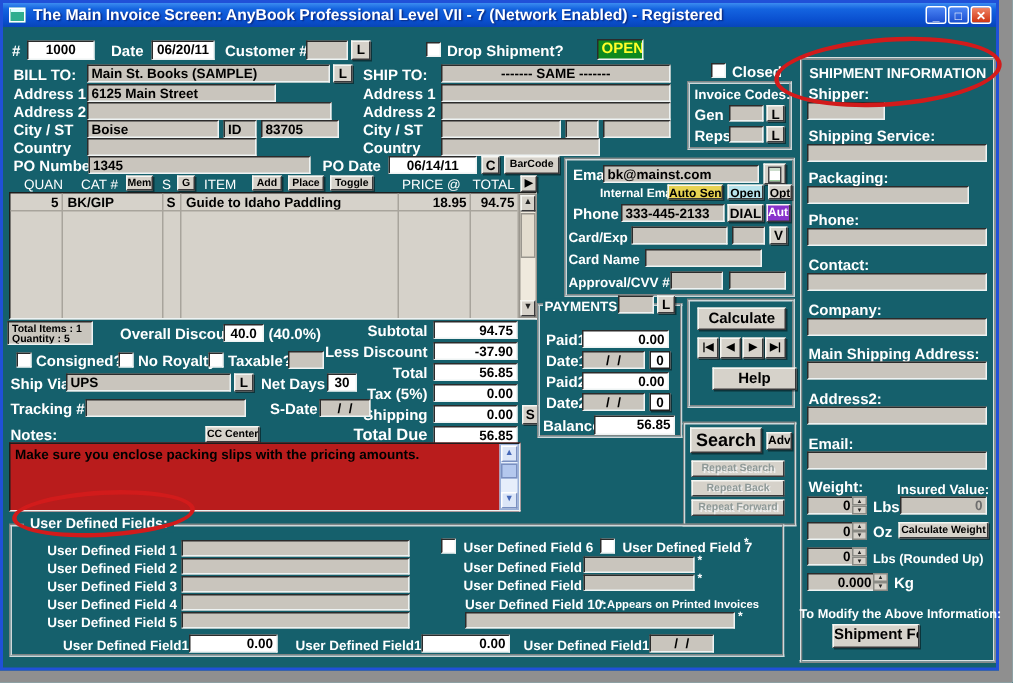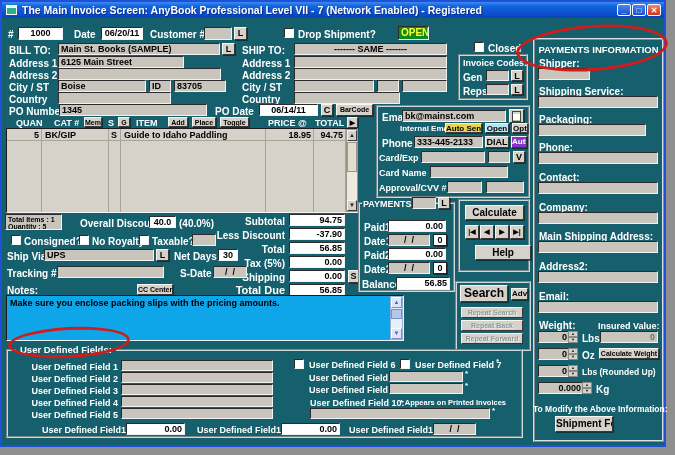--- a/index.html
+++ b/index.html
@@ -17,21 +17,21 @@
   .f{position:absolute;height:12px;background:#c9c5bd;border:1px solid;border-color:#2b2b2b #eef3f3 #eef3f3 #2b2b2b;font-size:9px;font-weight:bold;color:#000;line-height:10px;padding:0 2px;white-space:nowrap;overflow:hidden}
   .fw{background:#fff}
   .fd{color:#6e6e6e}
   .ra{text-align:right}.ctr{text-align:center}.pre{white-space:pre}
   .btn{position:absolute;height:13px;background:#d6d2ca;border:1px solid;border-color:#f6f6f2 #38383a #38383a #f6f6f2;box-shadow:1px 1px 0 rgba(0,0,0,.45);color:#000;font-weight:bold;font-size:9px;text-align:center;line-height:11px;white-space:nowrap;cursor:pointer;overflow:hidden}
   .btn7{font-size:7px;line-height:9px}.btn8{font-size:8px;line-height:9px}
   .btn.dis{color:#8f9a98;text-shadow:1px 1px 0 #eee;box-shadow:none}
   .panel{position:absolute;border:2px groove #cfd8da}
   .cb{position:absolute;width:10px;height:10px;background:#fff;border:1px solid;border-color:#2b2b2b #eef3f3 #eef3f3 #2b2b2b}
   .ell{position:absolute;border:3px solid #d21b1b;border-radius:50%;pointer-events:none}
-  .gridhead{position:absolute;color:#fff;font-weight:bold;font-size:9px;white-space:nowrap}
+  .gridhead{position:absolute;color:#fff;font-weight:normal;font-size:9px;white-space:nowrap}
   #gridbox{position:absolute;left:4px;top:126px;width:352px;height:85px;background:#d6d2ca;border:1px solid;border-color:#1d1d1d #eef3f3 #eef3f3 #1d1d1d}
   .gcell{position:absolute;font-size:9px;font-weight:bold;color:#000;line-height:11px;white-space:nowrap}
   .gsep{position:absolute;top:0;bottom:0;width:1px;background:#a8a49c}
   .sb{position:absolute;background:#efe9dd;border:1px solid #9a968e}
   .sbtn{position:absolute;left:0;right:0;height:11px;background:#d6d2ca;border:1px solid;border-color:#f6f6f2 #38383a #38383a #f6f6f2;font-size:6px;text-align:center;line-height:9px;color:#222}
   .sthumb{position:absolute;left:0;right:0;background:#e4ddcf;border:1px solid #9a968e}
   .spin{position:absolute;height:12px;background:#c9c5bd;border:1px solid;border-color:#2b2b2b #eef3f3 #eef3f3 #2b2b2b}
   .sv{position:absolute;left:0;right:10px;top:0;bottom:0;text-align:right;font-size:9px;font-weight:bold;line-height:10px;color:#000}
   .sa{position:absolute;right:-1px;width:10px;height:6px;background:#d6d2ca;border:1px solid #8a8a84;font-size:4px;line-height:4px;text-align:center;color:#222}
   .sa.up{top:-1px}.sa.dn{bottom:-1px}
@@ -177,21 +177,21 @@
   <div class="btn" style="left:154px;top:247px;width:13px;height:12px">L</div>
   <div class="lbl" style="left:172px;top:249px">Net Days</div>
   <div class="f fw ctr" style="left:216px;top:247px;width:20px">30</div>
   <div class="lbl" style="left:5px;top:266px">Tracking #</div>
   <div class="f" style="left:55px;top:264px;width:107px"></div>
   <div class="lbl" style="left:178px;top:266px">S-Date</div>
   <div class="f ctr pre" style="left:211px;top:264px;width:34px"> /  / </div>
 
   <div class="lbl" style="left:5px;top:283px">Notes:</div>
   <div class="btn btn7" style="left:135px;top:282px;width:36px;height:11px">CC Center</div>
-  <div style="position:absolute;left:4px;top:293px;width:398px;height:46px;background:#0ea5e9;border:1px solid;border-color:#1d1d1d #eef3f3 #eef3f3 #1d1d1d">
+  <div style="position:absolute;left:4px;top:293px;width:341px;height:46px;background:#b91c1c;border:1px solid;border-color:#1d1d1d #eef3f3 #eef3f3 #1d1d1d">
     <div style="position:absolute;left:3px;top:2px;font-size:9px;font-weight:bold;color:#000">Make sure you enclose packing slips with the pricing amounts.</div>
     <div class="sb" style="right:0;top:0;width:13px;height:44px;background:#e6eefb;border-color:#9ab0d8">
       <div class="sbtn" style="top:0;color:#4668b8;background:#dce6f8;border-color:#fff #7a90c0 #7a90c0 #fff">▲</div>
       <div class="sthumb" style="top:12px;height:10px;background:#b4c8ee;border-color:#7a90c0"></div>
       <div class="sbtn" style="bottom:0;color:#4668b8;background:#dce6f8;border-color:#fff #7a90c0 #7a90c0 #fff">▼</div>
     </div>
   </div>
 
   <div class="panel" style="left:374px;top:103px;width:154px;height:93px"></div>
   <div class="lbl" style="left:380px;top:110px">Email</div>
@@ -279,21 +279,21 @@
   <div class="lbs" style="left:490px;top:404px">*</div>
 
   <div class="lbl9 lbl" style="left:40px;top:423px">User Defined Field11</div>
   <div class="f fw ra" style="left:124px;top:421px;width:59px">0.00</div>
   <div class="lbl9 lbl" style="left:195px;top:423px">User Defined Field12</div>
   <div class="f fw ra" style="left:279px;top:421px;width:59px">0.00</div>
   <div class="lbl9 lbl" style="left:347px;top:423px">User Defined Field13</div>
   <div class="f ctr pre" style="left:431px;top:421px;width:43px"> /  / </div>
 
   <div class="panel" style="left:531px;top:36px;width:131px;height:404px;border:2px ridge #d8e0e0"></div>
-  <div class="lbl ctr" style="left:531px;top:42px;width:131px;font-size:9.5px;text-align:center">PAYMENTS INFORMATION</div>
+  <div class="lbl ctr" style="left:531px;top:42px;width:131px;font-size:9.5px;text-align:center">SHIPMENT INFORMATION</div>
 
   <div class="lbl" style="left:537px;top:56px">Shipper:</div>
   <div class="f" style="left:536px;top:66px;width:52px"></div>
   <div class="lbl" style="left:537px;top:84px">Shipping Service:</div>
   <div class="f" style="left:536px;top:94px;width:120px"></div>
   <div class="lbl" style="left:537px;top:112px">Packaging:</div>
   <div class="f" style="left:536px;top:122px;width:108px"></div>
   <div class="lbl" style="left:537px;top:140px">Phone:</div>
   <div class="f" style="left:536px;top:150px;width:120px"></div>
   <div class="lbl" style="left:537px;top:170px">Contact:</div>

